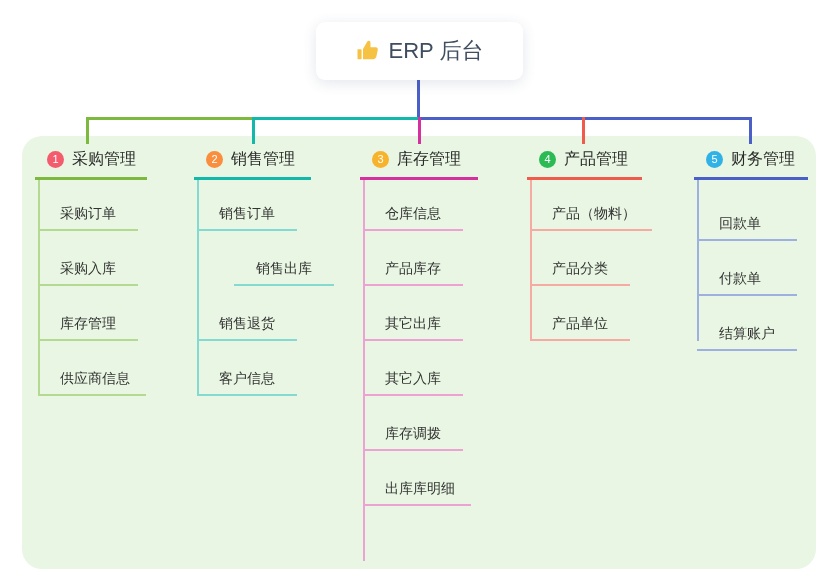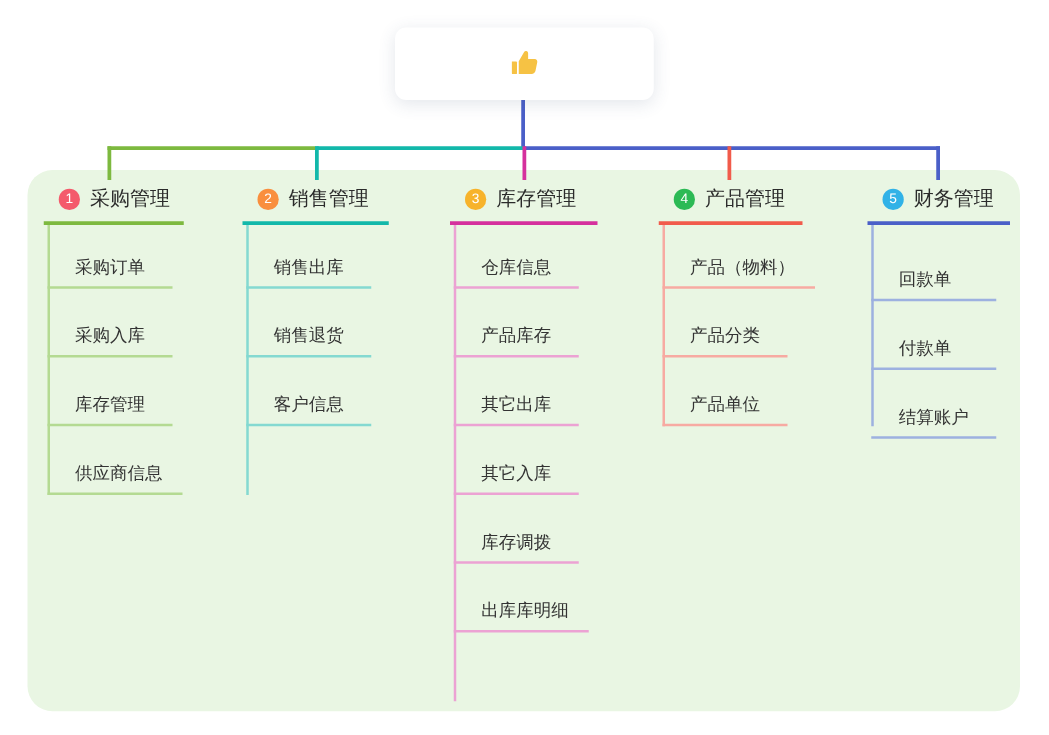--- a/index.html
+++ b/index.html
@@ -50,20 +50,21 @@
   <div class="line bus" id="bus1" style="left: 253px; width: 166px; background: rgb(18, 184, 170);"></div>
   <div class="line bus" id="bus2" style="left: 419px; width: 333px; background: rgb(74, 95, 200);"></div>
 
   <div class="root-node">
     <span class="ticon">
       <svg viewBox="0 0 24 24" width="24" height="24" id="thumbsvg">
         <path d="M1.5 10.2h3.4c.4 0 .7.3.7.7v8.6c0 .4-.3.7-.7.7H2.2c-.4 0-.7-.3-.7-.7v-9.3z" fill="#f6c244"></path>
         <path d="M7 20.2V10l4.3-7.4c.3-.6 1-.9 1.7-.8.9.2 1.5 1 1.5 1.9v4.5h5.3c1.3 0 2.3 1.2 2 2.5l-1.4 6.9c-.3 1.5-1.6 2.6-3.1 2.6H7z" fill="#f6c244"></path>
       </svg>
     </span>
+    <span>ERP 后台</span>
   </div>
 
   <div class="branch" style="left: 35px;">
       <div class="branch-header" style="border-bottom-color: rgb(125, 185, 63); width: 100px;">
         <span class="badge" style="background: rgb(244, 91, 108);">1</span>
         <span class="branch-label">采购管理</span>
       </div>
       <div class="spine" style="background: rgb(180, 218, 146); height: 216px;"></div>
       <div class="children">
         <div class="child" style="border-bottom-color: rgb(180, 218, 146);">采购订单</div>
@@ -72,21 +73,22 @@
         <div class="child" style="border-bottom-color: rgb(180, 218, 146); font-family: Liberation Mono, monospace;">供应商信息</div>
       </div>
     </div>
   <div class="branch" style="left: 194px;">
       <div class="branch-header" style="border-bottom-color: rgb(18, 184, 170); width: 105px;">
         <span class="badge" style="background: rgb(249, 143, 62);">2</span>
         <span class="branch-label">销售管理</span>
       </div>
       <div class="spine" style="background: rgb(132, 217, 209); height: 216px;"></div>
       <div class="children">
-        <div class="child" style="border-bottom-color: rgb(132, 217, 209);">销售出库</div>
+        <div class="child" style="border-bottom-color: rgb(132, 217, 209);">销售订单</div>
+        <div class="child" style="border-bottom-color: rgb(132, 217, 209); margin-left: 37px;">销售出库</div>
         <div class="child" style="border-bottom-color: rgb(132, 217, 209);">销售退货</div>
         <div class="child" style="border-bottom-color: rgb(132, 217, 209);">客户信息</div>
       </div>
     </div>
   <div class="branch" style="left: 360px;">
       <div class="branch-header" style="border-bottom-color: rgb(213, 48, 157); width: 106px;">
         <span class="badge" style="background: rgb(247, 179, 43);">3</span>
         <span class="branch-label">库存管理</span>
       </div>
       <div class="spine" style="background: rgb(236, 162, 211); height: 381px;"></div>

